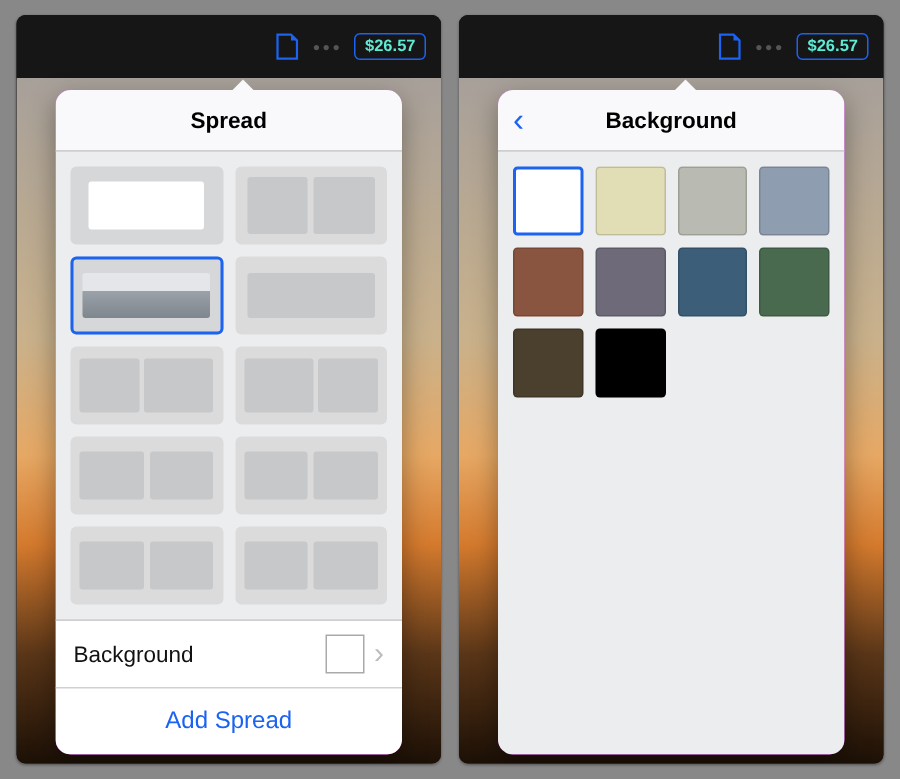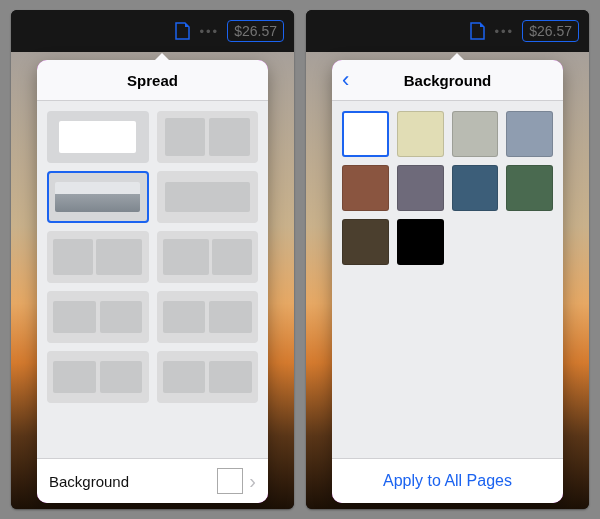--- a/index.html
+++ b/index.html
@@ -25,24 +25,24 @@
     background: #161616;
     border-bottom: 1px solid #000;
     display: flex;
     align-items: center;
     justify-content: flex-end;
     gap: 10px;
     padding: 0 10px;
   }
   .price {
     border: 1.5px solid #1b63f0;
-    color: #737373;
+    color: #5eead4;
     border-radius: 4px;
-    font-size: 14px;
-    font-weight: 400;
+    font-size: 11px;
+    font-weight: 700;
     padding: 2px 6px;
   }
   .dots {
     color: #555;
     font-size: 13px;
     letter-spacing: 2px;
     margin-right: -2px;
   }
   .page-icon {
     width: 15px; height: 18px;
@@ -223,20 +223,21 @@
         </div>
       </div>
     </div>
     <div class="pop-row">
       <span>Background</span>
       <span style="display:flex;align-items:center;">
         <span class="swatch24"></span>
         <span class="chev">›</span>
       </span>
     </div>
+    <div class="pop-action">Add Spread</div>
   </div>
 </div>
 
 <div class="phone">
   <div class="toolbar">
     <span class="page-icon">
       <svg width="15" height="18" viewBox="0 0 15 18">
           <path d="M1 1h9l4 4v12H1z" fill="none" stroke="#1b63f0" stroke-width="1.5"></path>
           <path d="M10 1v4h4" fill="#1b63f0"></path>
         </svg>
@@ -258,15 +259,14 @@
           <div class="swatch" style="background: rgb(185, 187, 178);"></div>
           <div class="swatch" style="background: rgb(143, 157, 176);"></div>
           <div class="swatch" style="background: rgb(138, 85, 64);"></div>
           <div class="swatch" style="background: rgb(110, 106, 122);"></div>
           <div class="swatch" style="background: rgb(60, 94, 121);"></div>
           <div class="swatch" style="background: rgb(74, 106, 80);"></div>
           <div class="swatch" style="background: rgb(75, 63, 46);"></div>
           <div class="swatch" style="background: rgb(0, 0, 0);"></div>
         </div>
     </div>
-    <div class="pop-action">Apply to All Pages</div>
   </div>
 </div>
 
 </body></html>

